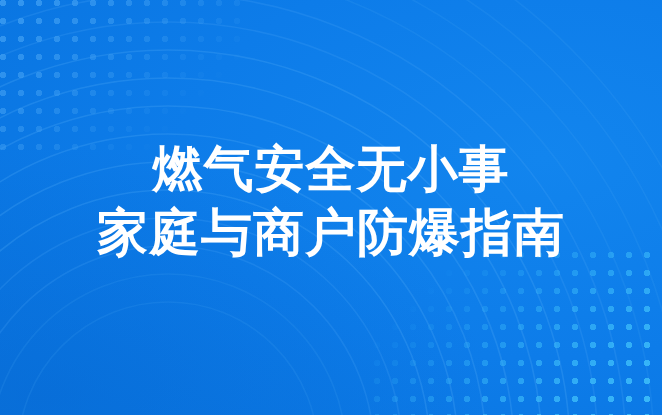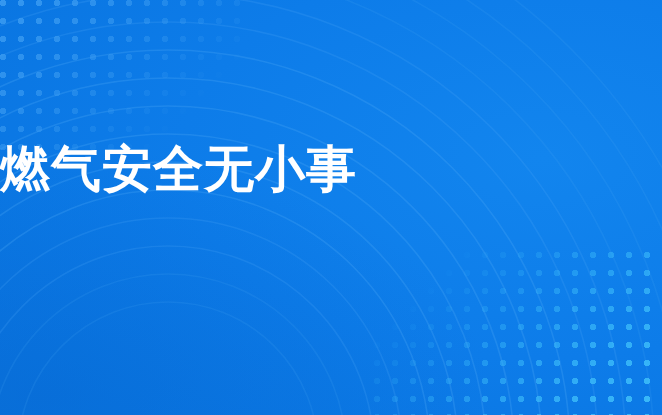--- a/index.html
+++ b/index.html
@@ -82,20 +82,21 @@
             mask-image: linear-gradient(315deg, rgba(0,0,0,1) 0%, rgba(0,0,0,0.78) 26%, rgba(0,0,0,0.38) 54%, rgba(0,0,0,0) 80%);
     opacity: 0.95;
   }
 
   
   .headline {
     position: absolute;
     left: 0;
     right: 0;
     top: 138px;
+    text-align: center;
     z-index: 5;
   }
   .headline-line {
     display: block;
     color: #ffffff;
     font-weight: 700;
     letter-spacing: 1px;
     white-space: nowrap;
   }
   .headline-line.line-1 {
@@ -136,15 +137,16 @@
         <circle class="arc faint" cx="168" cy="452" r="570"></circle>
       </g>
     </svg>
   </div>
 
   <div class="dots dots-tl"></div>
   <div class="dots dots-br"></div>
 
   <div class="headline">
     <span class="headline-line line-1">燃气安全无小事</span>
+    <span class="headline-line line-2">家庭与商户防爆指南</span>
   </div>
 
 </div>
 
 </body></html>

